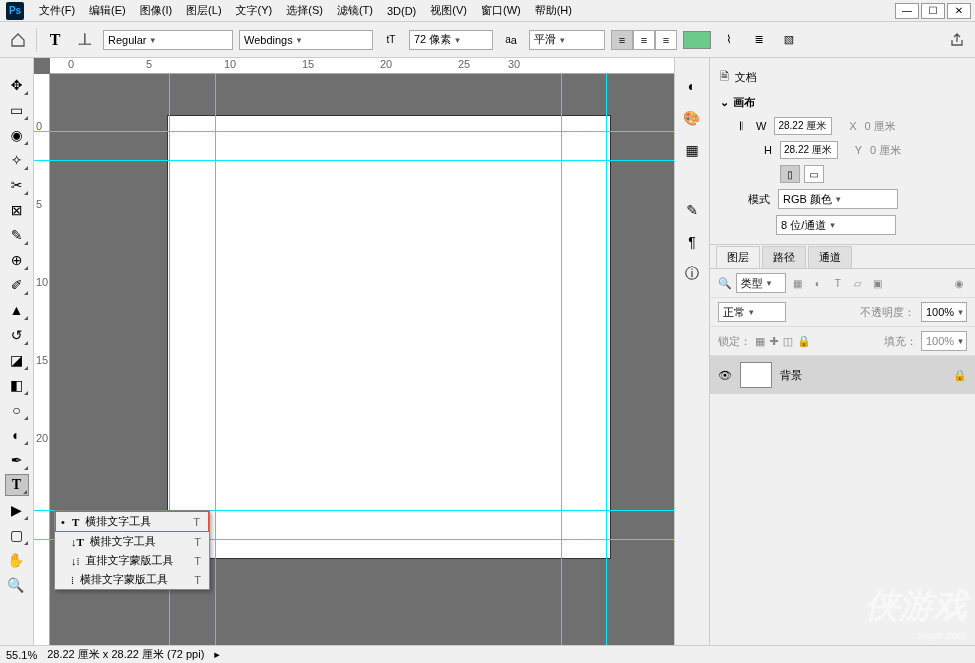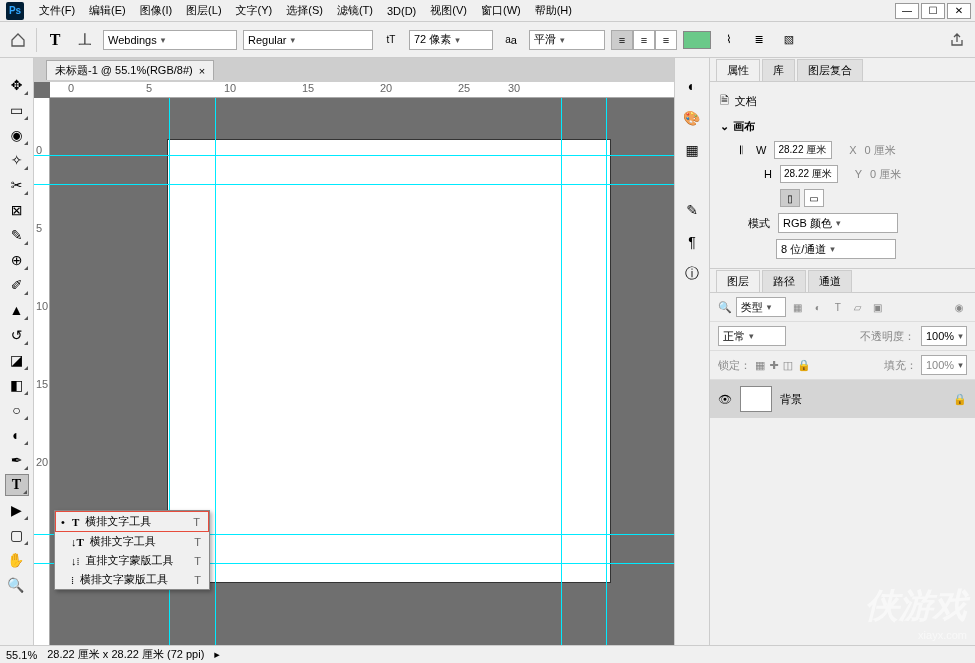--- a/index.html
+++ b/index.html
@@ -90,25 +90,25 @@
 
 <div class="optbar">
   <div class="icon-btn">
       <svg width="16" height="16" viewBox="0 0 16 16">
         <path d="M2 8 L8 2 L14 8 L14 14 L2 14 Z" fill="none" stroke="#555" stroke-width="1.3"></path>
       </svg>
     </div>
   <div class="divider-v"></div>
   <div class="icon-btn" style="font-family:serif;font-size:16px;font-weight:bold">T</div>
   <div class="icon-btn" style="font-family:serif;font-size:13px">丄</div>
+  <div class="select-box" style="width:130px">
+      <span>Regular</span>
+    </div>
   <div class="select-box" style="width:134px">
       <span>Webdings</span>
-    </div>
-  <div class="select-box" style="width:130px">
-      <span>Regular</span>
     </div>
   <div class="icon-btn" style="font-size:10px">tT</div>
   <div class="select-box" style="width:84px">
       <span>72 像素</span>
     </div>
   <div class="icon-btn" style="font-size:10px">a<sub>a</sub></div>
   <div class="select-box" style="width:76px">
       <span>平滑</span>
     </div>
   <div style="display:flex">
@@ -147,26 +147,20 @@
     <div class="tool corner">◐</div>
     <div class="tool corner">✒</div>
     <div class="tool active corner" style="font-family:serif;font-weight:bold">T</div>
     <div class="tool corner">▶</div>
     <div class="tool corner">▢</div>
     <div class="tool">✋</div>
     <div class="tool">🔍</div>
   </div>
 
   <div class="doc-area">
-    <div class="tabbar">
-      <div class="doc-tab">
-        <span>未标题-1 @ 55.1%(RGB/8#)</span>
-        <span>×</span>
-      </div>
-    </div>
     <div class="ruler-h">
       <span class="tick" style="left:18px">0</span>
       <span class="tick" style="left:96px">5</span>
       <span class="tick" style="left:174px">10</span>
       <span class="tick" style="left:252px">15</span>
       <span class="tick" style="left:330px">20</span>
       <span class="tick" style="left:408px">25</span>
       <span class="tick" style="left:458px">30</span>
     </div>
     <div class="canvas-wrap">
@@ -220,25 +214,20 @@
     <div class="mic">◐</div>
     <div class="mic">🎨</div>
     <div class="mic">▦</div>
     <div style="height:16px"></div>
     <div class="mic">✎</div>
     <div class="mic">¶</div>
     <div class="mic">ⓘ</div>
   </div>
 
   <div class="right-panels">
-    <div class="panel-tabs">
-      <div class="ptab active">属性</div>
-      <div class="ptab">库</div>
-      <div class="ptab">图层复合</div>
-    </div>
     <div class="panel-body">
       <div class="doc-row">
           <span>🗎</span>
           <span>文档</span>
         </div>
       <div class="section-head">
           <span>⌄</span>
           <span>画布</span>
         </div>
       <div class="prop-row">

